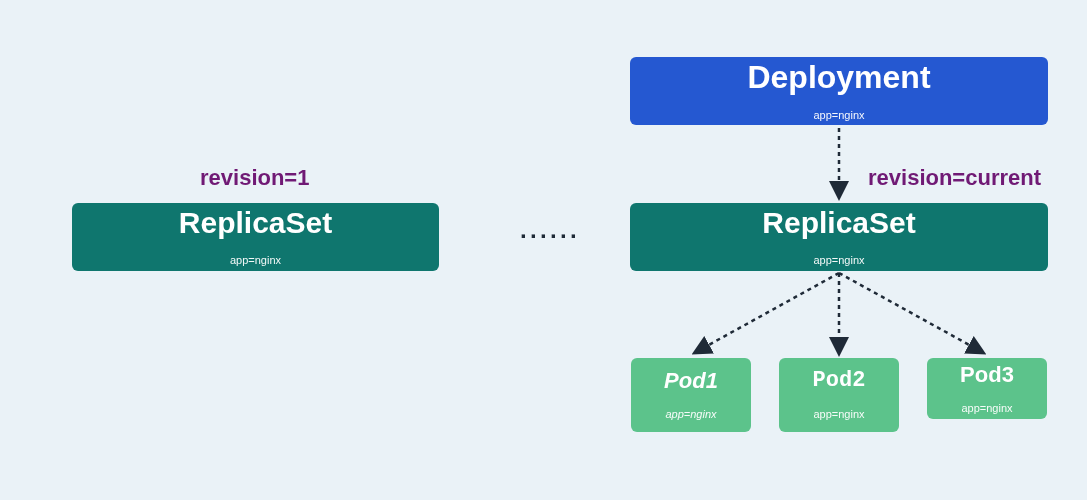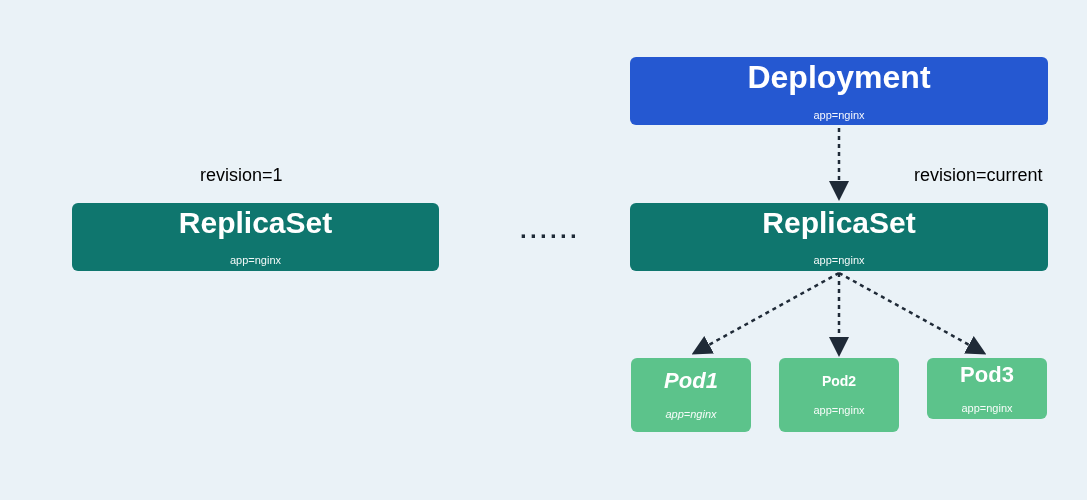--- a/index.html
+++ b/index.html
@@ -20,23 +20,23 @@
     justify-content: center;
     color: #fff;
   }
   .box-title { font-weight: 600; line-height: 1; }
   .box-sub { font-size: 11px; font-weight: 500; margin-top: 16px; opacity: 0.95; }
   .deployment { background: #2558d1; }
   .replicaset { background: #0f766e; }
   .pod        { background: #5cc38b; }
   .label {
     position: absolute;
-    color: #000000;
-    font-size: 18px;
-    font-weight: 400;
+    color: #701a75;
+    font-size: 22px;
+    font-weight: 700;
   }
   .ellipsis {
     position: absolute;
     color: #1f2a37;
     font-size: 24px;
     letter-spacing: 2px;
     font-weight: 700;
   }
   svg.arrows {
     position: absolute;
@@ -48,41 +48,41 @@
 </head>
 <body>
 
 <div class="box deployment" style="left:630px; top:57px; width:418px; height:68px;">
   <div class="box-title" style="font-size:32px;">Deployment</div>
   <div class="box-sub">app=nginx</div>
 </div>
 
 <div class="label" style="left:200px; top:165px;">revision=1</div>
 
-<div class="label" style="left:868px; top:165px;margin-left:46px;">revision=current</div>
+<div class="label" style="left:868px; top:165px;">revision=current</div>
 
 <div class="box replicaset" style="left:72px; top:203px; width:367px; height:68px;">
   <div class="box-title" style="font-size:30px;">ReplicaSet</div>
   <div class="box-sub">app=nginx</div>
 </div>
 
 <div class="ellipsis" style="left:520px; top:222px;">······</div>
 
 <div class="box replicaset" style="left:630px; top:203px; width:418px; height:68px;">
   <div class="box-title" style="font-size:30px;">ReplicaSet</div>
   <div class="box-sub">app=nginx</div>
 </div>
 
 <div class="box pod" style="left:631px; top:358px; width:120px; height:74px;font-style:italic;">
   <div class="box-title" style="font-size:22px;">Pod1</div>
   <div class="box-sub">app=nginx</div>
 </div>
 
 <div class="box pod" style="left:779px; top:358px; width:120px; height:74px;">
-  <div class="box-title" style="font-size:14px;">Pod2</div>
+  <div class="box-title" style="font-size:22px;font-family:Liberation Mono, monospace;">Pod2</div>
   <div class="box-sub">app=nginx</div>
 </div>
 
 <div class="box pod" style="left:927px; top:358px; width:120px; height:61px;">
   <div class="box-title" style="font-size:22px;">Pod3</div>
   <div class="box-sub">app=nginx</div>
 </div>
 
 <svg class="arrows">
   <defs>

